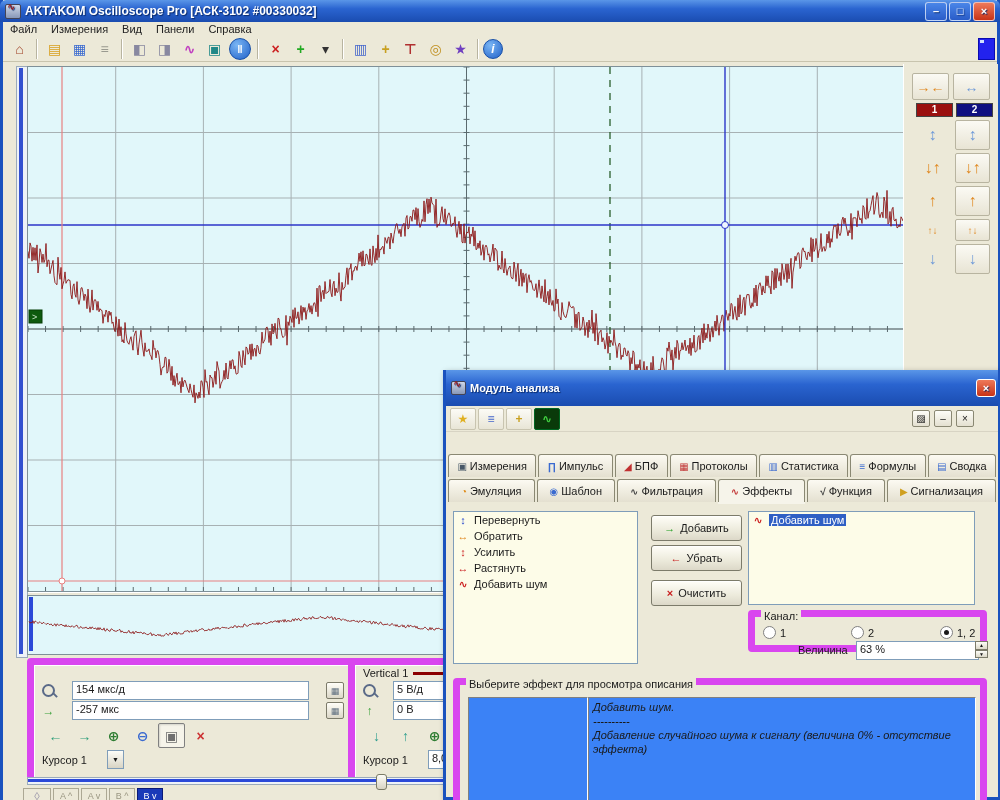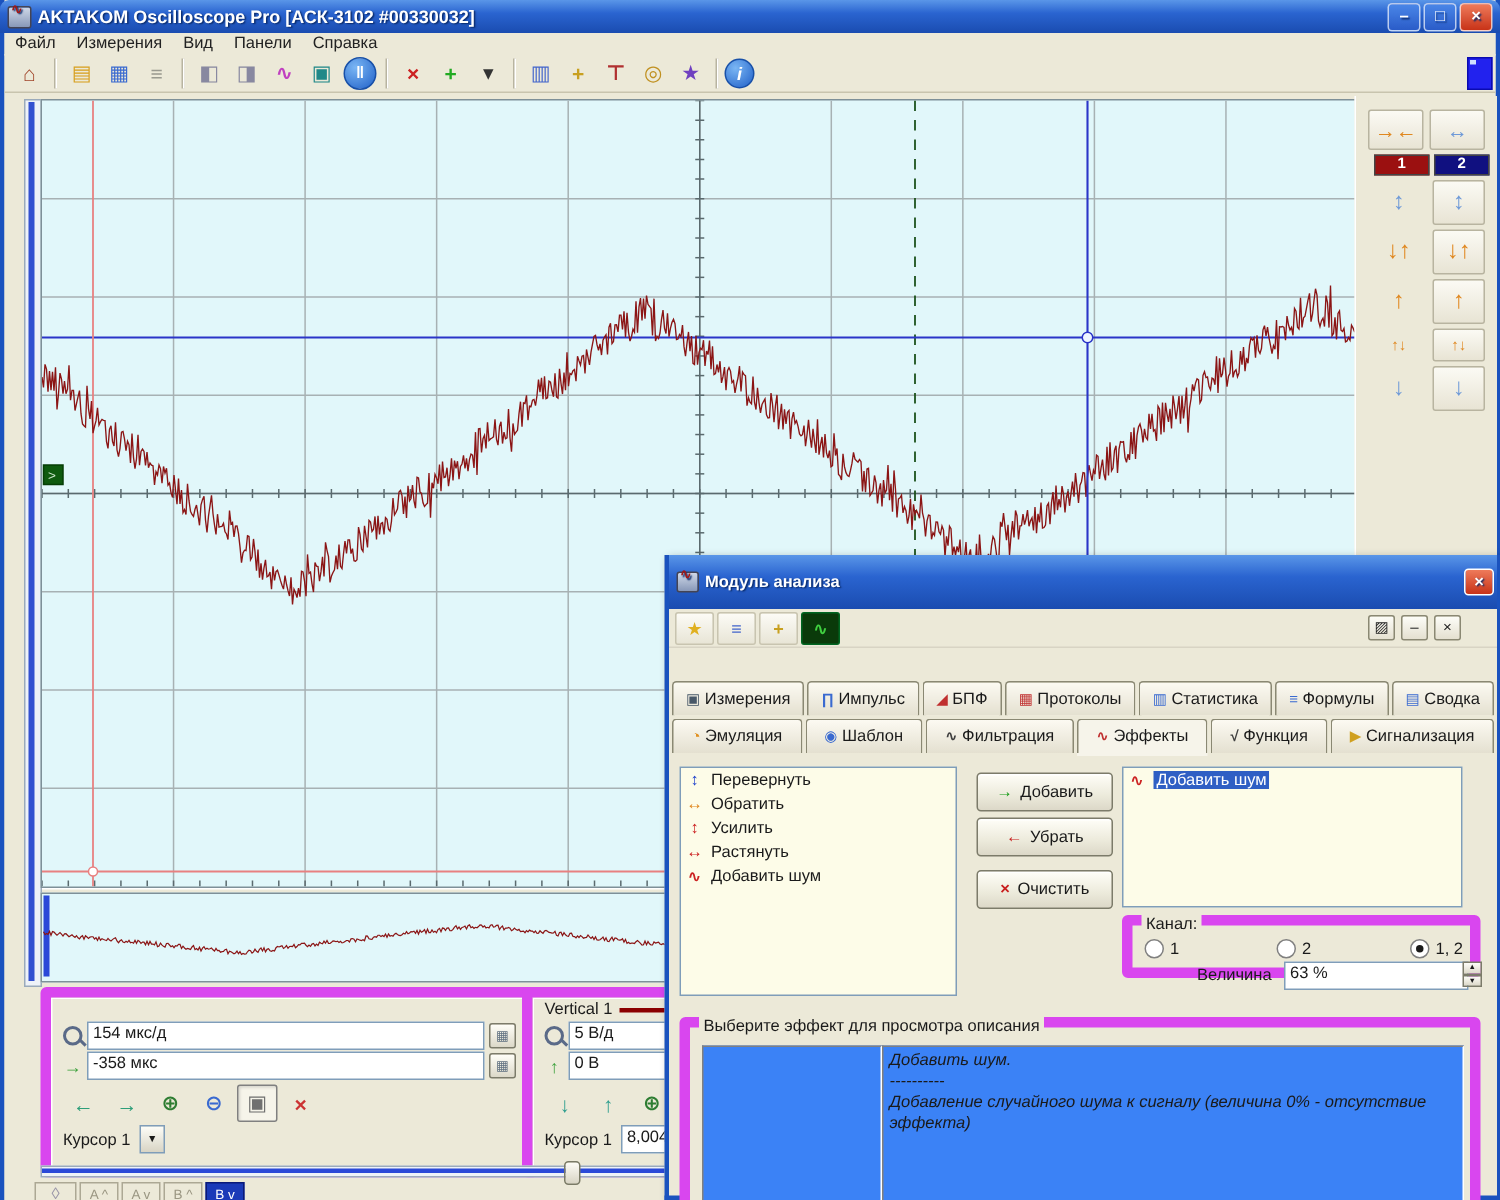--- a/index.html
+++ b/index.html
@@ -45,21 +45,21 @@
   .ch-head{position:absolute;top:39px;width:35px;height:12px;color:#fff;font-weight:bold;font-size:10px;text-align:center;border:1px solid #444;line-height:12px;}
   .rp-col{position:absolute;top:56px;width:35px;display:flex;flex-direction:column;gap:3px;align-items:center;}
   .rp-col .rp-btn{width:33px;height:28px;font-size:16px;}
   .rp-col .rp-btn.small{height:20px;font-size:10px;}
   .rp-col.flat .rp-btn{border-color:transparent;background:transparent;}
 
   
   .gbox{position:absolute;border:7px solid #d946ef;border-radius:4px;background:#ece9d8;box-shadow:inset 1px 1px 0 #fff;}
   .gbox .gtitle{position:absolute;top:2px;left:8px;right:8px;display:flex;align-items:center;}
   .gbox .gtitle .accent{flex:1;height:3px;margin-left:5px;margin-top:1px;}
-  .prow{position:absolute;left:8px;right:8px;height:17px;display:flex;align-items:center;gap:3px;}
+  .prow{position:absolute;left:8px;right:8px;height:17px;display:flex;align-items:center;gap:17px;}
   .field{flex:1;height:15px;background:#fff;border:1px solid #7f9db9;padding:1px 3px;line-height:13px;white-space:nowrap;overflow:hidden;}
   .mag-icon{width:9px;height:9px;border:2px solid #5a6a88;border-radius:50%;position:relative;flex:none;}
   .mag-icon::after{content:"";position:absolute;left:8px;top:8px;width:6px;height:2px;background:#5a6a88;transform:rotate(45deg);}
   .arrow-ic{font-size:12px;font-weight:bold;flex:none;width:13px;text-align:center;}
   .mini-btn{width:16px;height:15px;border:1px solid #7c7b6a;border-radius:2px;background:linear-gradient(#fffef8,#dcd8c8);font-size:9px;color:#607080;display:flex;align-items:center;justify-content:center;flex:none;}
   .ptb{position:absolute;left:8px;display:flex;gap:2px;}
   .ptb .tb-btn{width:25px;height:23px;font-size:14px;}
   .ptb .tb-btn.pressed{border:1px solid #808080;background:#f6f4ea;box-shadow:inset 1px 1px 2px #00000022;}
   .combo-btn{width:15px;height:17px;border:1px solid #7f9db9;background:linear-gradient(#fdfdf8,#d8d4c4);font-size:7px;display:flex;align-items:center;justify-content:center;flex:none;}
   .cursor-label{white-space:nowrap;margin-right:3px;}
@@ -392,21 +392,21 @@
     </div>
 
     <div class="gbox" style="left:24px;top:596px;width:318px;height:113px;" data-name="horizontal-panel">
       <div class="prow" style="top:17px;">
         <span class="mag-icon" data-name="scale-magnifier-icon"></span>
         <span class="field" data-name="horizontal-scale-field">154 мкс/д</span>
         <span class="mini-btn" data-name="scale-manual-input-button">▦</span>
       </div>
       <div class="prow" style="top:37px;">
         <span class="arrow-ic" style="color:#3aa03a;" data-name="offset-arrow-icon">→</span>
-        <span class="field" data-name="horizontal-offset-field">-358 мкс</span>
+        <span class="field" data-name="horizontal-offset-field">-257 мкс</span>
         <span class="mini-btn" data-name="offset-manual-input-button">▦</span>
       </div>
       <div class="ptb" style="top:58px;" data-name="horizontal-toolbar">
           <span class="tb-btn" data-name="pan-left-button" style="color: rgb(46, 158, 121);">←</span>
           <span class="tb-btn" data-name="pan-right-button" style="color: rgb(46, 158, 121);">→</span>
           <span class="tb-btn" data-name="zoom-in-button" style="color: rgb(46, 125, 50);">⊕</span>
           <span class="tb-btn" data-name="zoom-out-button" style="color: rgb(58, 106, 208);">⊖</span>
           <span class="tb-btn pressed" data-name="zoom-window-button" style="color: rgb(112, 112, 112);">▣</span>
           <span class="tb-btn" data-name="zoom-reset-button" style="color: rgb(204, 51, 51);">×</span>
         </div>

